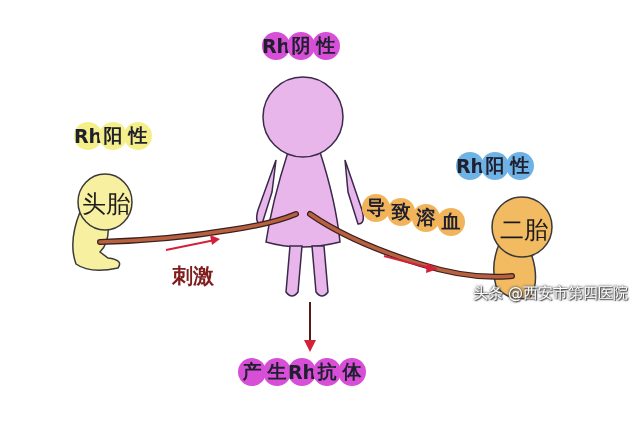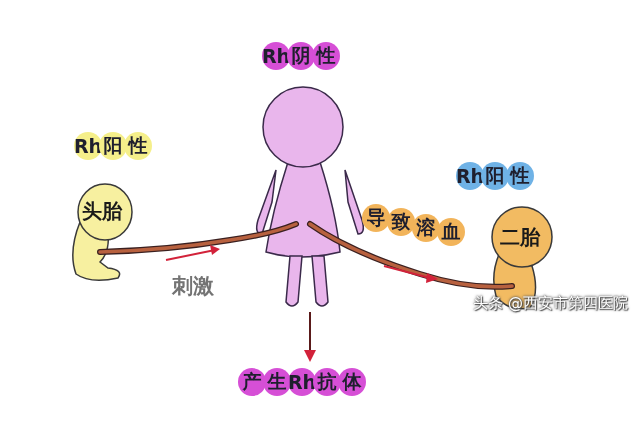--- a/index.html
+++ b/index.html
@@ -1,24 +1,24 @@
 <!DOCTYPE html>
 <html><head>
   <meta charset="utf-8">
   <style>
     html, body { margin: 0; padding: 0; background: #ffffff; }
     body { width: 640px; height: 426px; position: relative; overflow: hidden;
            font-family: "DejaVu Sans", sans-serif; }
-    #stage { position: absolute; left: 0; top: 12px; width: 640px; height: 312px; }
+    #stage { position: absolute; left: 0; top: 2px; width: 640px; height: 312px; }
     .bubble-label { position: absolute; display: flex; }
     .bubble { width: 28px; height: 28px; border-radius: 50%;
               display: flex; align-items: center; justify-content: center;
               font-size: 19px; font-weight: bold; color: #1f1f2e; margin-right: -3px; }
-    .plain-text { position: absolute; font-size: 21px; font-weight: bold; color: #737373; }
-    .fetus-text { position: absolute; font-size: 20px; font-weight: bold; color: #1a1a1a; }
+    .plain-text { position: absolute; font-size: 21px; font-weight: bold; color: #7f1d1d; }
+    .fetus-text { position: absolute; font-size: 24px; font-weight: normal; color: #1a1a1a; }
     .watermark { position: absolute; right: 12px; bottom: 11px;
                  font-size: 15px; color: #ffffff;
                  text-shadow: 0 0 2px #555, 0 0 3px #555, 1px 1px 1px #444; }
   </style>
 </head>
 <body>
 
 <div id="stage">
   <svg width="640" height="426" style="position:absolute;left:0;top:0">
 

